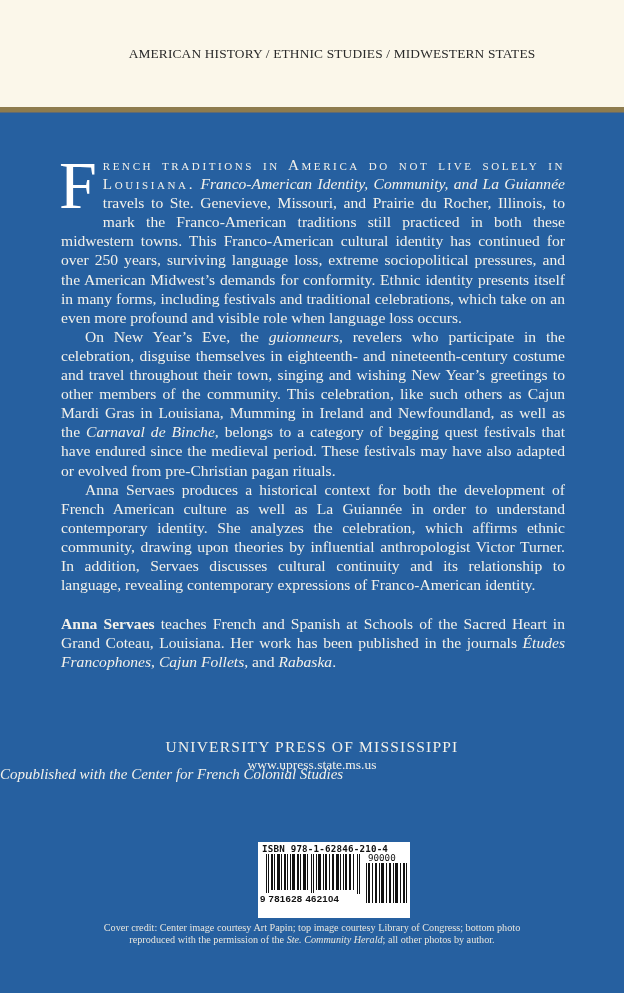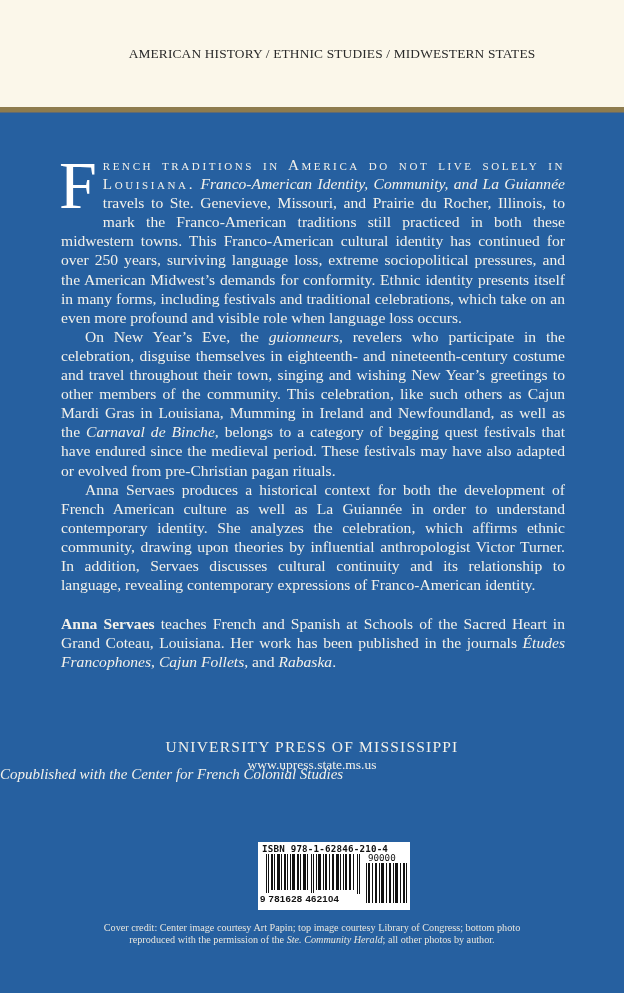--- a/index.html
+++ b/index.html
@@ -12,21 +12,21 @@
   .copy { position:absolute; left:61px; top:155px; width:504px; color:#f3f1ea; font-size:15.6px; line-height:19.1px; text-align:justify; hyphens:manual; }
   .copy p { margin:0; }
   .copy p.indent { text-indent:24px; }
   .dropcap { float:left; font-size:68px; line-height:52px; margin:4px 6px 0 -2px; height:54px; color:#ffffff; }
   .smallcaps { font-variant:small-caps; letter-spacing:2.6px; font-size:15.2px; }
   .bio { margin-top:20px !important; }
   .press { position:absolute; left:0; top:695px; width:624px; text-align:center; color:#f3f1ea;margin-top:43px; }
   .press-name { font-size:15.5px; letter-spacing:1.2px; }
   .press-url { font-size:13.5px; margin-top:1px; }
   .copub { position:absolute; left:0; top:766px; width:624px; text-align:left; color:#f3f1ea; font-style:italic; font-size:15px; }
-  .barcode { position:absolute; left:258px; top:842px; width:152px; height:68px; background:#ffffff; }
+  .barcode { position:absolute; left:258px; top:842px; width:152px; height:76px; background:#ffffff; }
   .isbn-text { position:absolute; left:4px; top:1px; font-family:"DejaVu Sans Mono","Liberation Mono",monospace; font-size:9.2px; font-weight:bold; color:#111; letter-spacing:0.2px; }
   .price-text { position:absolute; left:110px; top:10px; font-family:"DejaVu Sans Mono","Liberation Mono",monospace; font-size:9.2px; font-weight:normal; color:#111; }
   .digits { position:absolute; left:2px; top:51px; font-family:Liberation Sans, sans-serif; font-size:9.6px; font-weight:bold; color:#111; letter-spacing:0.3px; background:#fff; }
   .bars-main { position:absolute; left:8px; top:12px; width:96px; height:40px; }
   .bars-addon { position:absolute; left:108px; top:21px; width:42px; height:40px; }
   .credit { position:absolute; left:90px; top:922px; width:444px; text-align:center; color:#e8e6de; font-size:10.2px; line-height:12.4px; }
 </style>
 </head>
 <body>
 

